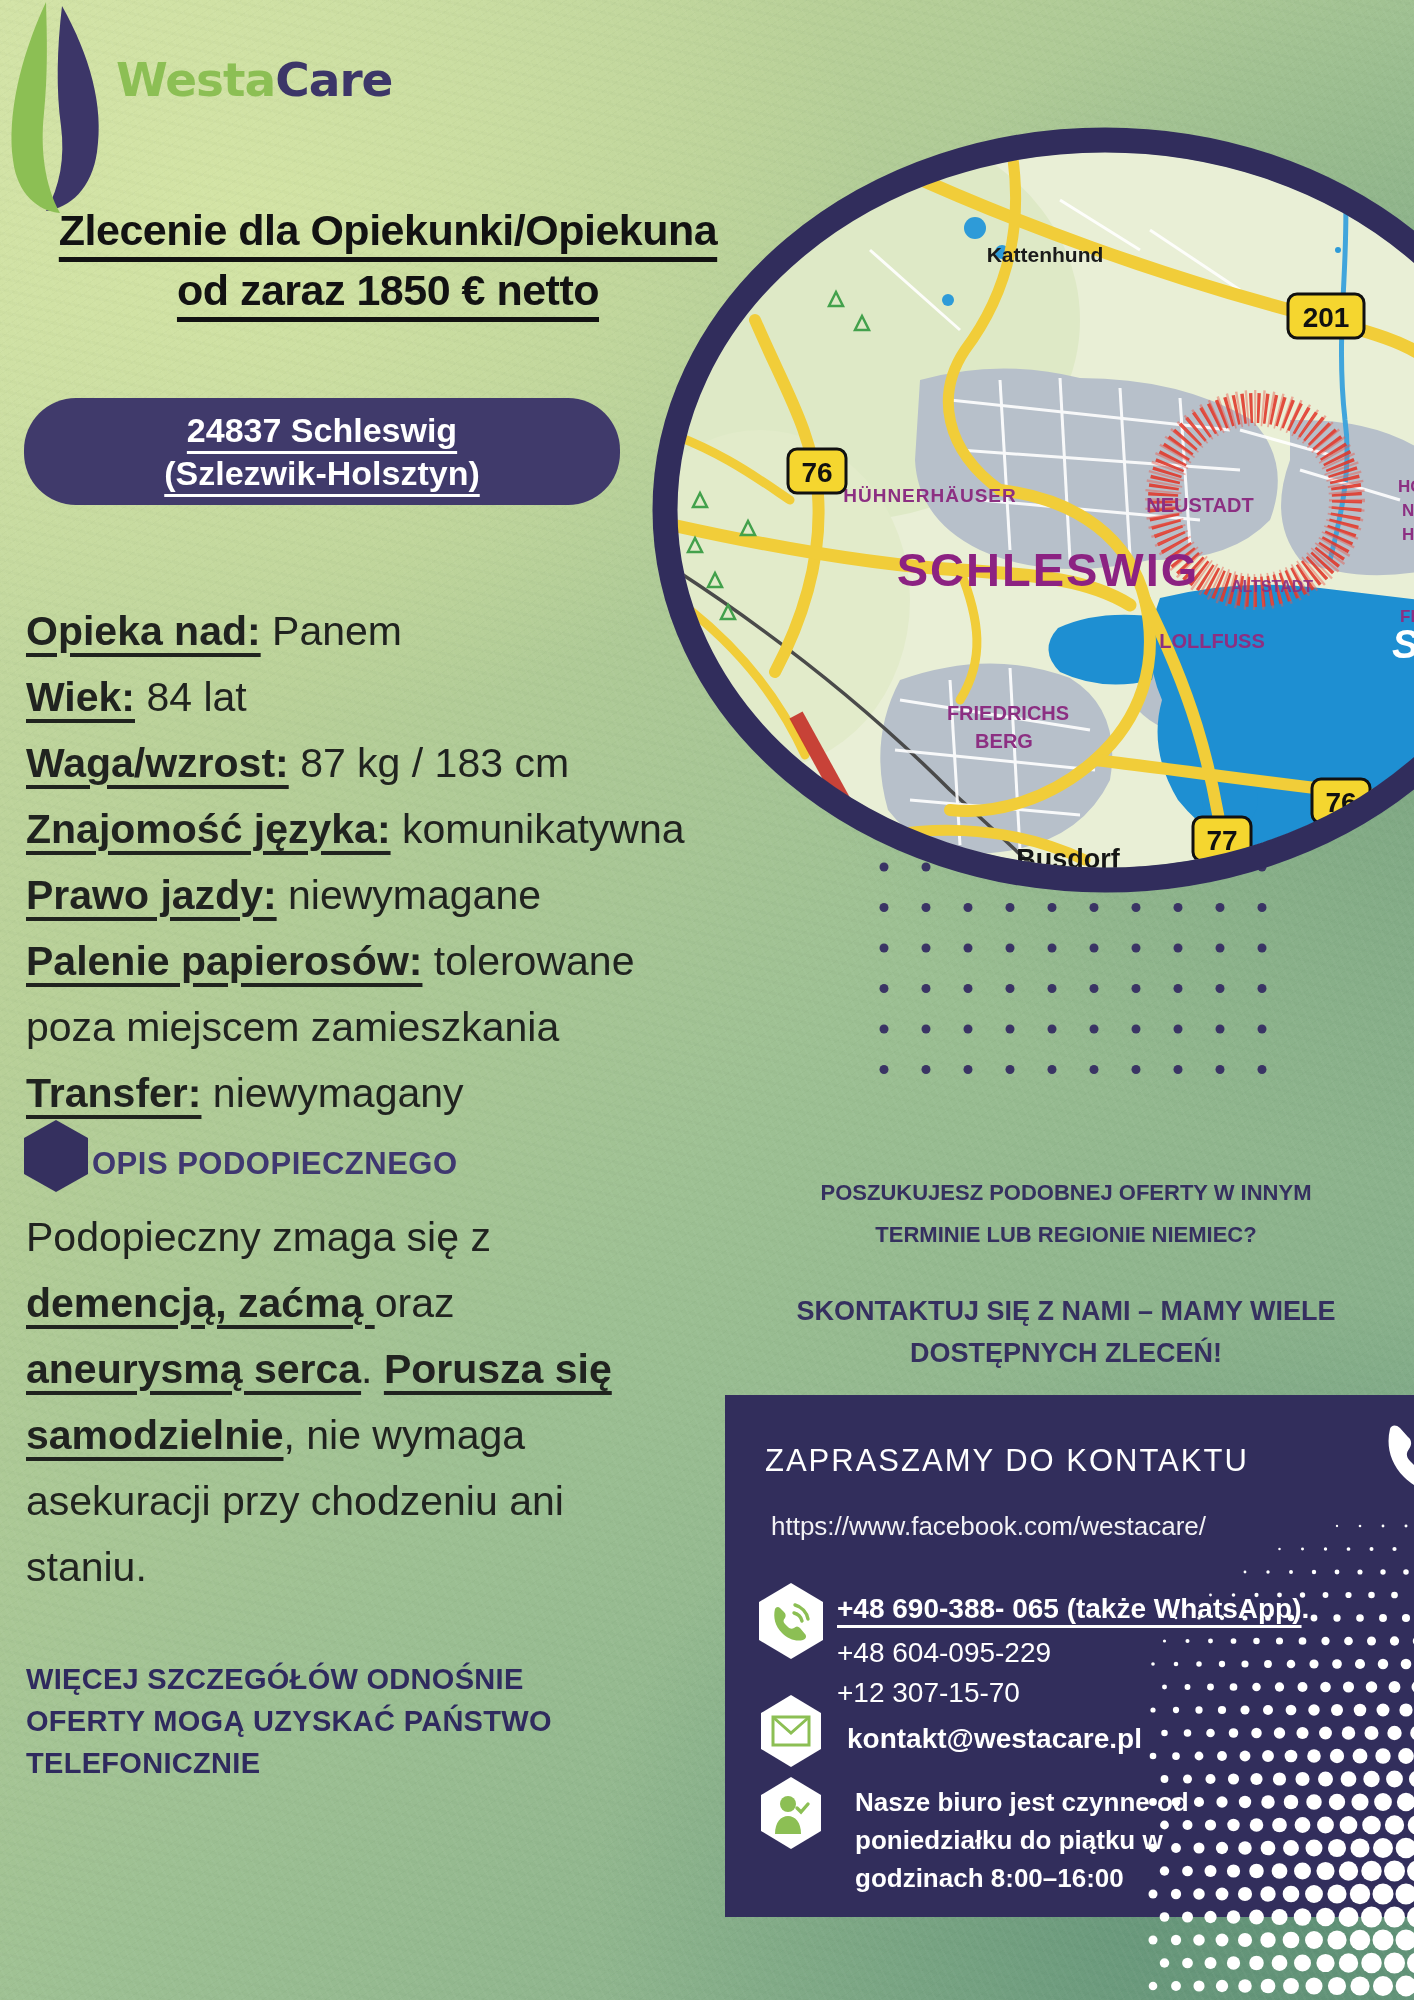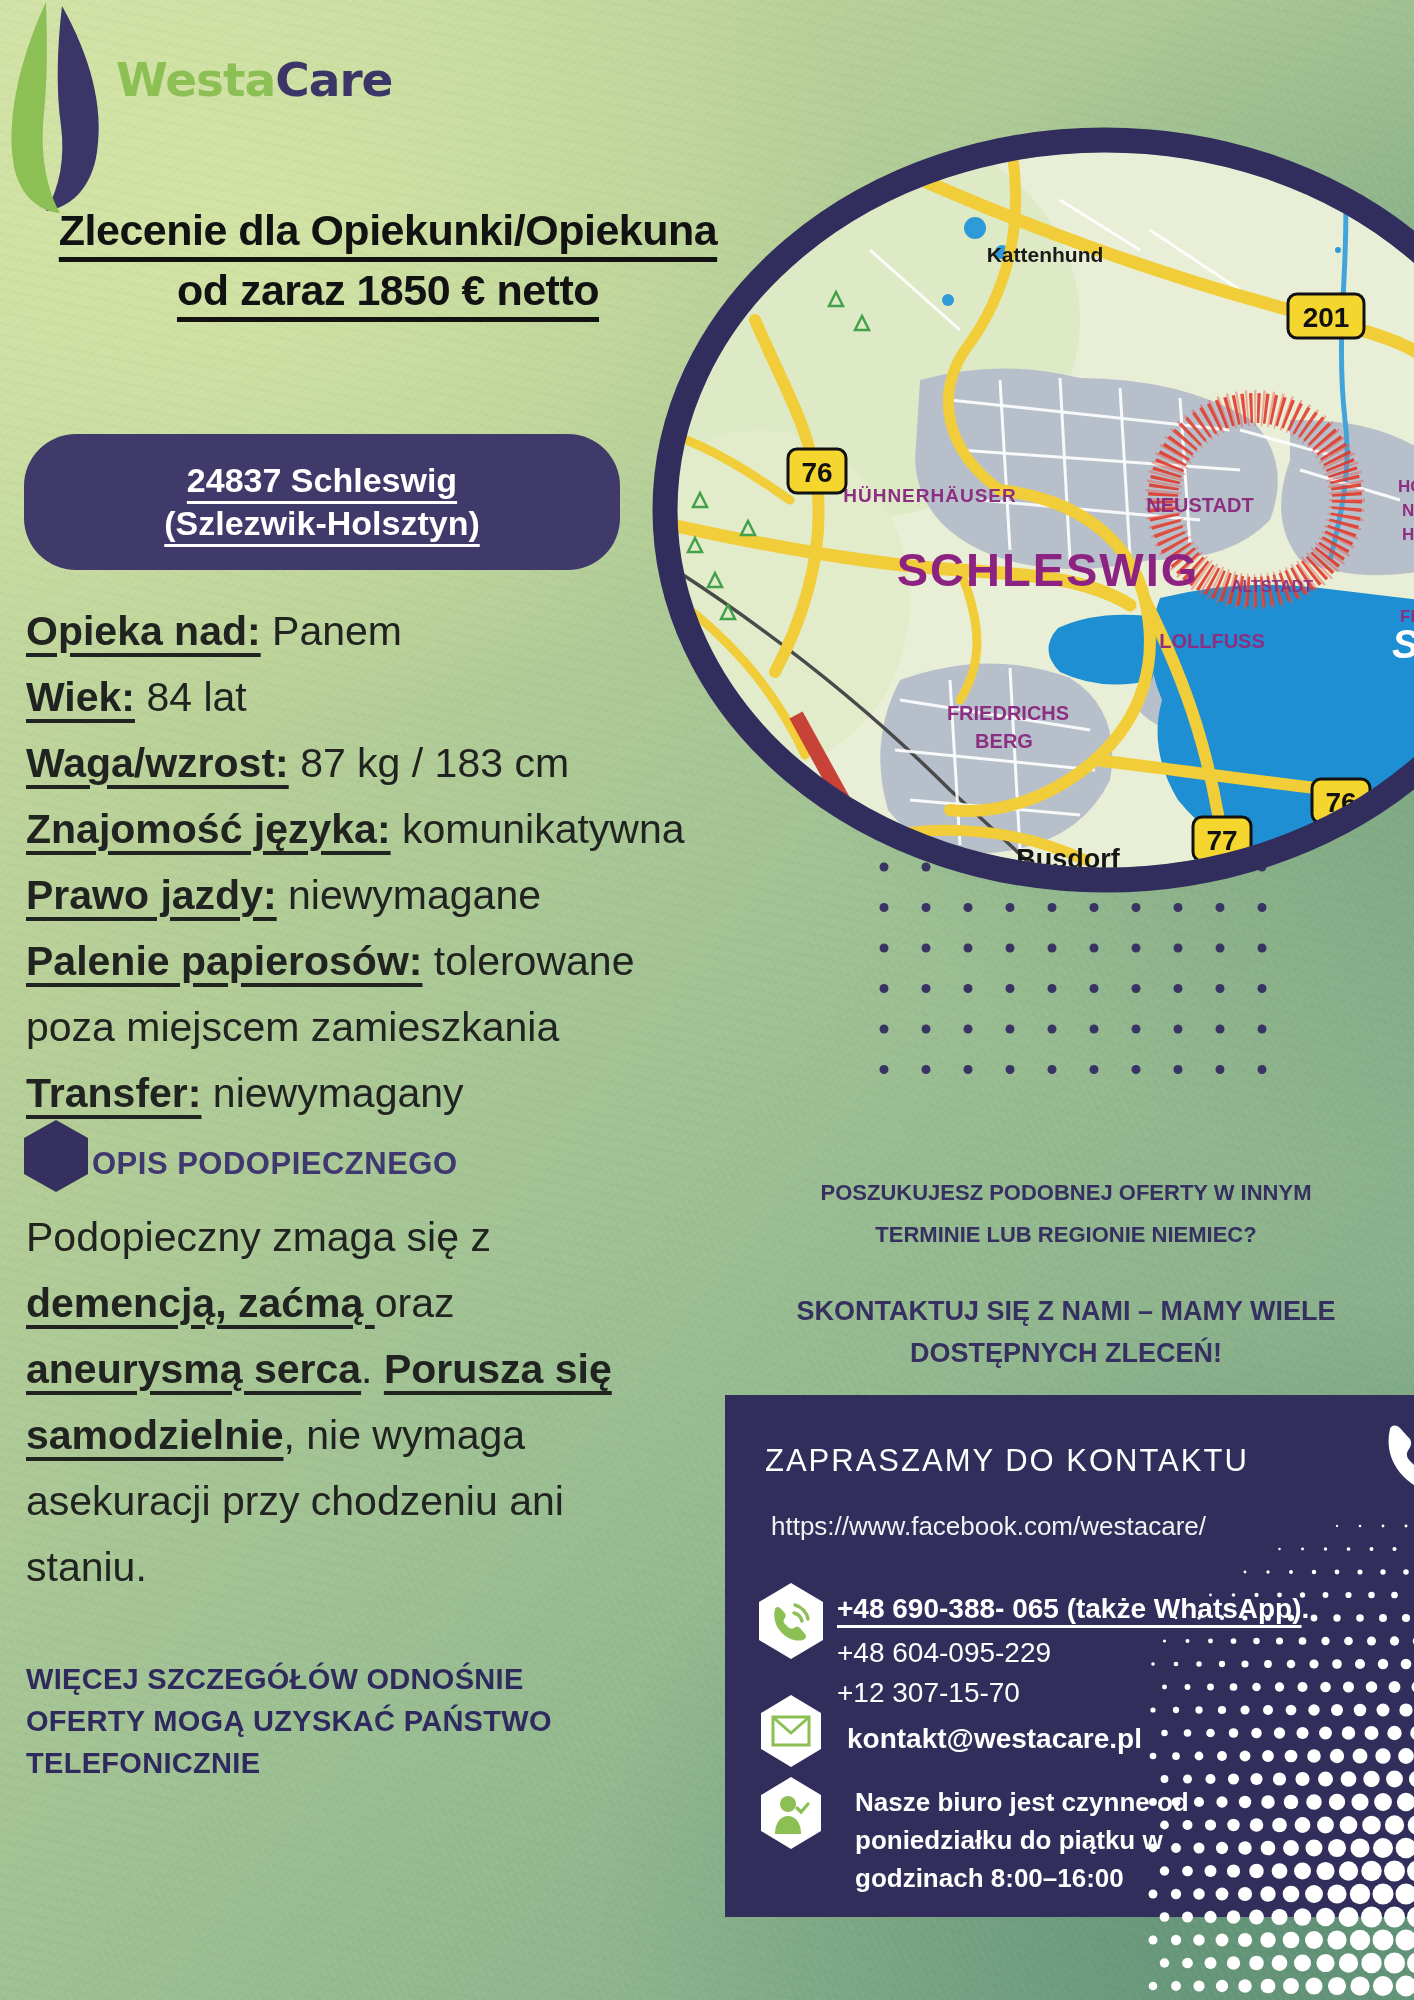--- a/index.html
+++ b/index.html
@@ -17,21 +17,21 @@
       repeating-linear-gradient(12deg, rgba(30,60,40,.03) 0 3px, rgba(0,0,0,0) 3px 11px);}
   .abs{position:absolute;}
   
   .logo-text{left:116px;top:52px;font-family:"DejaVu Sans",sans-serif;font-weight:bold;font-size:47px;letter-spacing:-1px;}
   .lg-green{color:#8CBF54;} .lg-navy{color:#3C3668;}
   
   .title{left:12px;top:200px;width:752px;text-align:center;font-weight:bold;font-size:43px;
     line-height:60px;color:#121212;letter-spacing:-.5px;}
   .title span{text-decoration:underline;text-decoration-thickness:4.5px;text-underline-offset:12px;}
   
-  .badge{left:24px;top:434px;width:596px;height:136px;background:#403A6B;border-radius:52px;
+  .badge{left:24px;top:398px;width:596px;height:107px;background:#403A6B;border-radius:52px;
     display:flex;flex-direction:column;justify-content:center;align-items:center;gap:4px;
     color:#fff;font-weight:bold;font-size:34px;}
   .badge span{text-decoration:underline;text-decoration-thickness:3px;text-underline-offset:9px;}
   
   .details{left:26px;top:598px;width:660px;font-size:41px;line-height:66px;color:#20231f;}
   .dlab{font-weight:bold;text-decoration:underline;text-decoration-thickness:3.5px;text-underline-offset:8px;}
   
   .hex{width:64px;height:72px;background:#35305F;
     clip-path:polygon(50% 0,100% 25%,100% 75%,50% 100%,0 75%,0 25%);}
   .opis-h{left:92px;top:1146px;font-size:31px;font-weight:bold;color:#3F3870;letter-spacing:.5px;}

